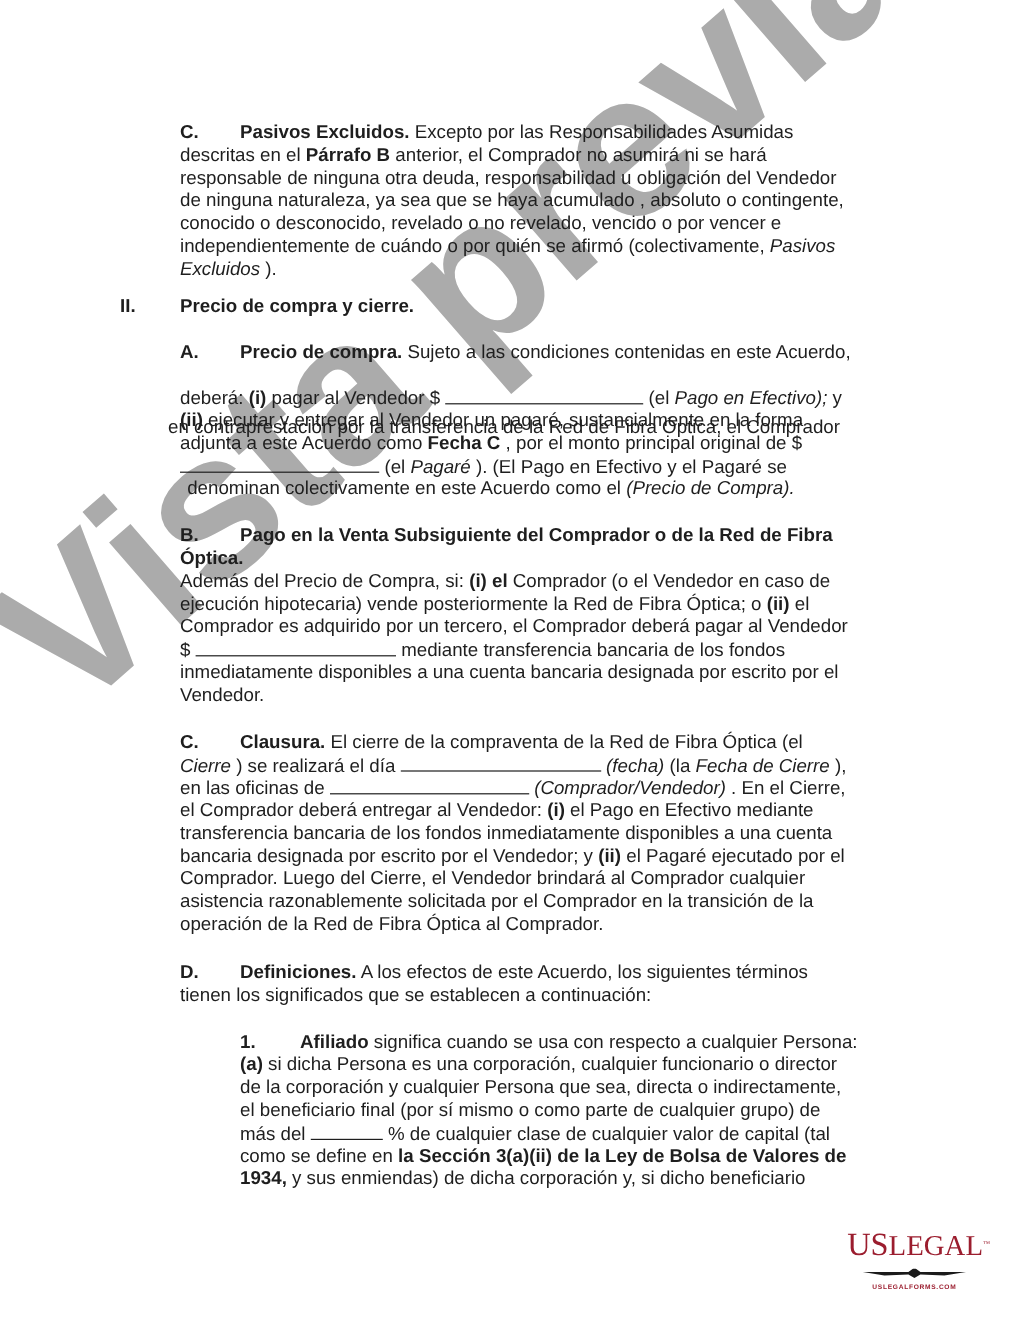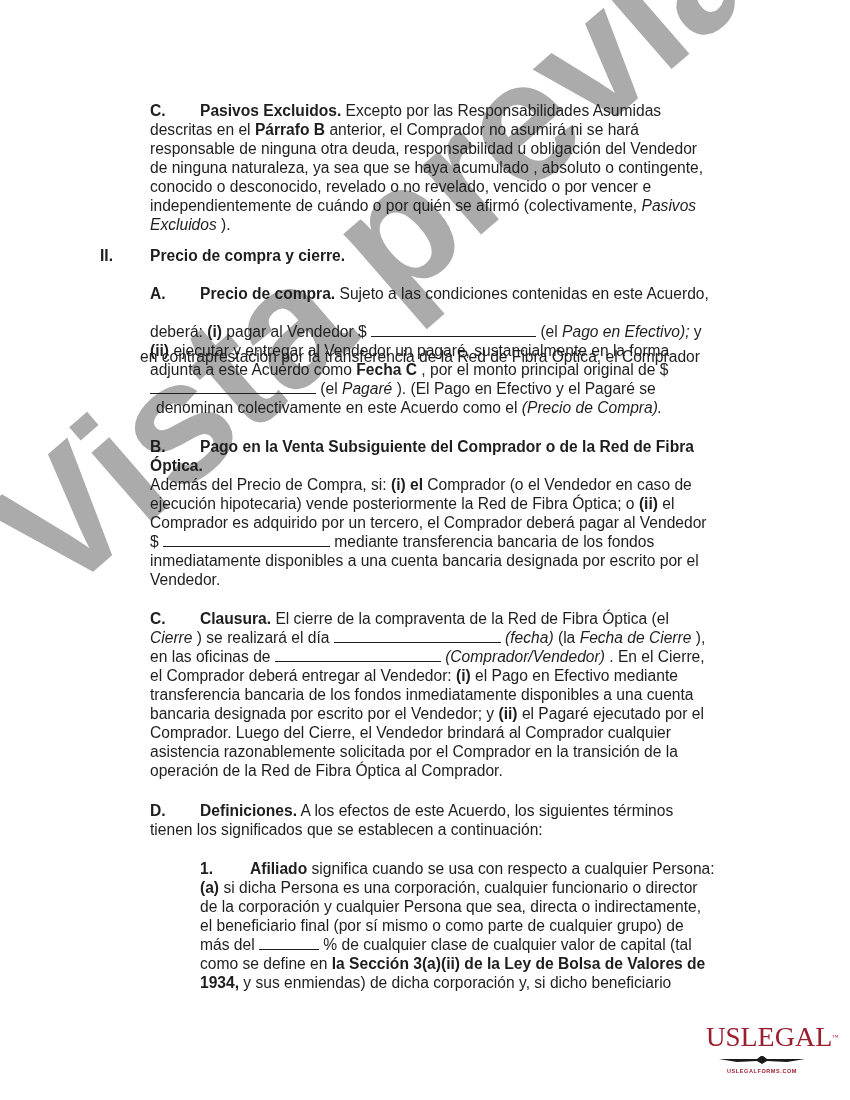--- a/index.html
+++ b/index.html
@@ -39,21 +39,21 @@
   .lbl { display: inline-block; width: 50px; font-weight: bold; }
   .blank { display: inline-block; border-bottom: 1px solid #1e1e1e; height: 14px; vertical-align: baseline; }
   .logo {
     position: absolute; left: 706px; top: 1024px; width: 112px; height: 44px; z-index: 3;
     text-align: center;
   }
   .logo-main {
     font-family: "Liberation Serif", serif;
     font-size: 27px; color: #9b1d2e; line-height: 26px; letter-spacing: 0px;
   }
-  .logo-main .small { font-size: 28px; }
+  .logo-main .small { font-size: 24px; }
   .logo-tm { font-size: 6px; vertical-align: top; color: #9b1d2e; }
   .logo-wing { height: 8px; margin: 1px auto 0; width: 90px; }
   .logo-url { font-size: 5.5px; color: #9b1d2e; font-weight: bold; letter-spacing: 0.6px; line-height: 7px; }
 </style>
 </head>
 <body>
 
 <div id="page">
 
   <div class="watermark">Vista previa</div>

